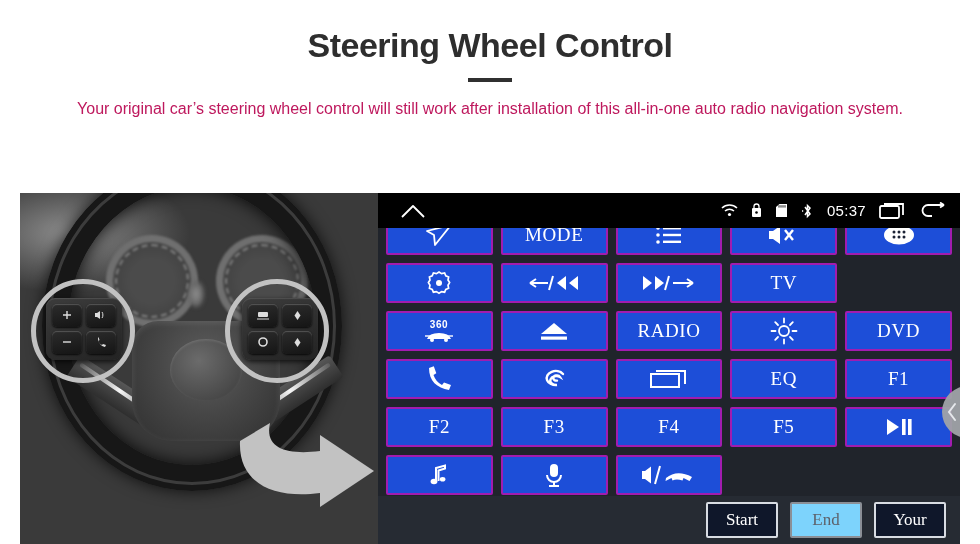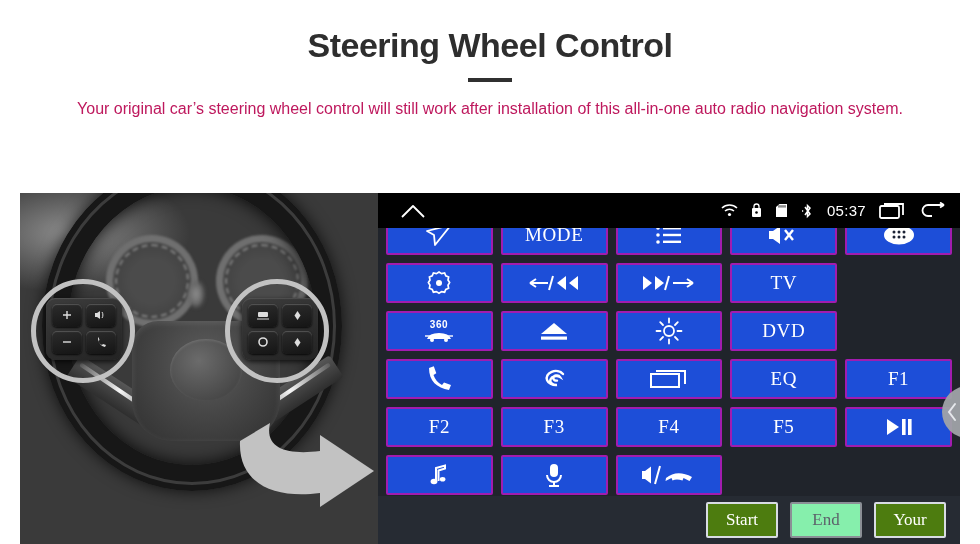--- a/index.html
+++ b/index.html
@@ -207,28 +207,28 @@
     position:absolute; left:0; bottom:0;
     width:582px; height:48px;
     background:#262b33;
     display:flex; align-items:center; justify-content:flex-end;
     padding-right:14px; gap:12px;
   }
   .abtn {
     width:72px; height:36px;
     border:2px solid #d8dce3;
     border-radius:2px;
-    background:#4d7c0f;
+    background:#0f172a;
     color:#fff;
     font-size:17px;
     display:flex; align-items:center; justify-content:center;
     font-family:"Liberation Serif", serif;
   }
   .abtn.disabled {
-    background:#86efac;
+    background:#7dd3fc;
     color:#5d626b;
     border-color:#8b8f96;
   }
 </style>
 </head>
 <body>
 
 <div class="header">
   <div class="page-title">Steering Wheel Control</div>
   <div class="title-rule"></div>
@@ -445,20 +445,21 @@
               <circle cx="24" cy="23" r="2" fill="#fff"></circle>
             <path d="M3 19 h28" stroke="#fff" stroke-width="1.4"></path>
           </svg>
         </div>
         <div class="hbtn">
           <svg width="34" height="22" viewBox="0 0 34 22">
             <path d="M17 3 L30 14 H4 Z" fill="#fff"></path>
             <rect x="4" y="16.5" width="26" height="3.2" fill="#fff"></rect>
           </svg>
         </div>
+        <div class="hbtn">RADIO</div>
         <div class="hbtn">
           <svg width="28" height="28" viewBox="0 0 28 28">
             <circle cx="14" cy="14" r="5" stroke="#fff" stroke-width="1.8" fill="none"></circle>
             <g stroke="#fff" stroke-width="1.8" stroke-linecap="round">
               <path d="M14 1.5v4M14 22.5v4M1.5 14h4M22.5 14h4"></path>
               <path d="M5.2 5.2l2.8 2.8M20 20l2.8 2.8M22.8 5.2L20 8M8 20l-2.8 2.8"></path>
             </g>
           </svg>
         </div>
         <div class="hbtn">DVD</div>

